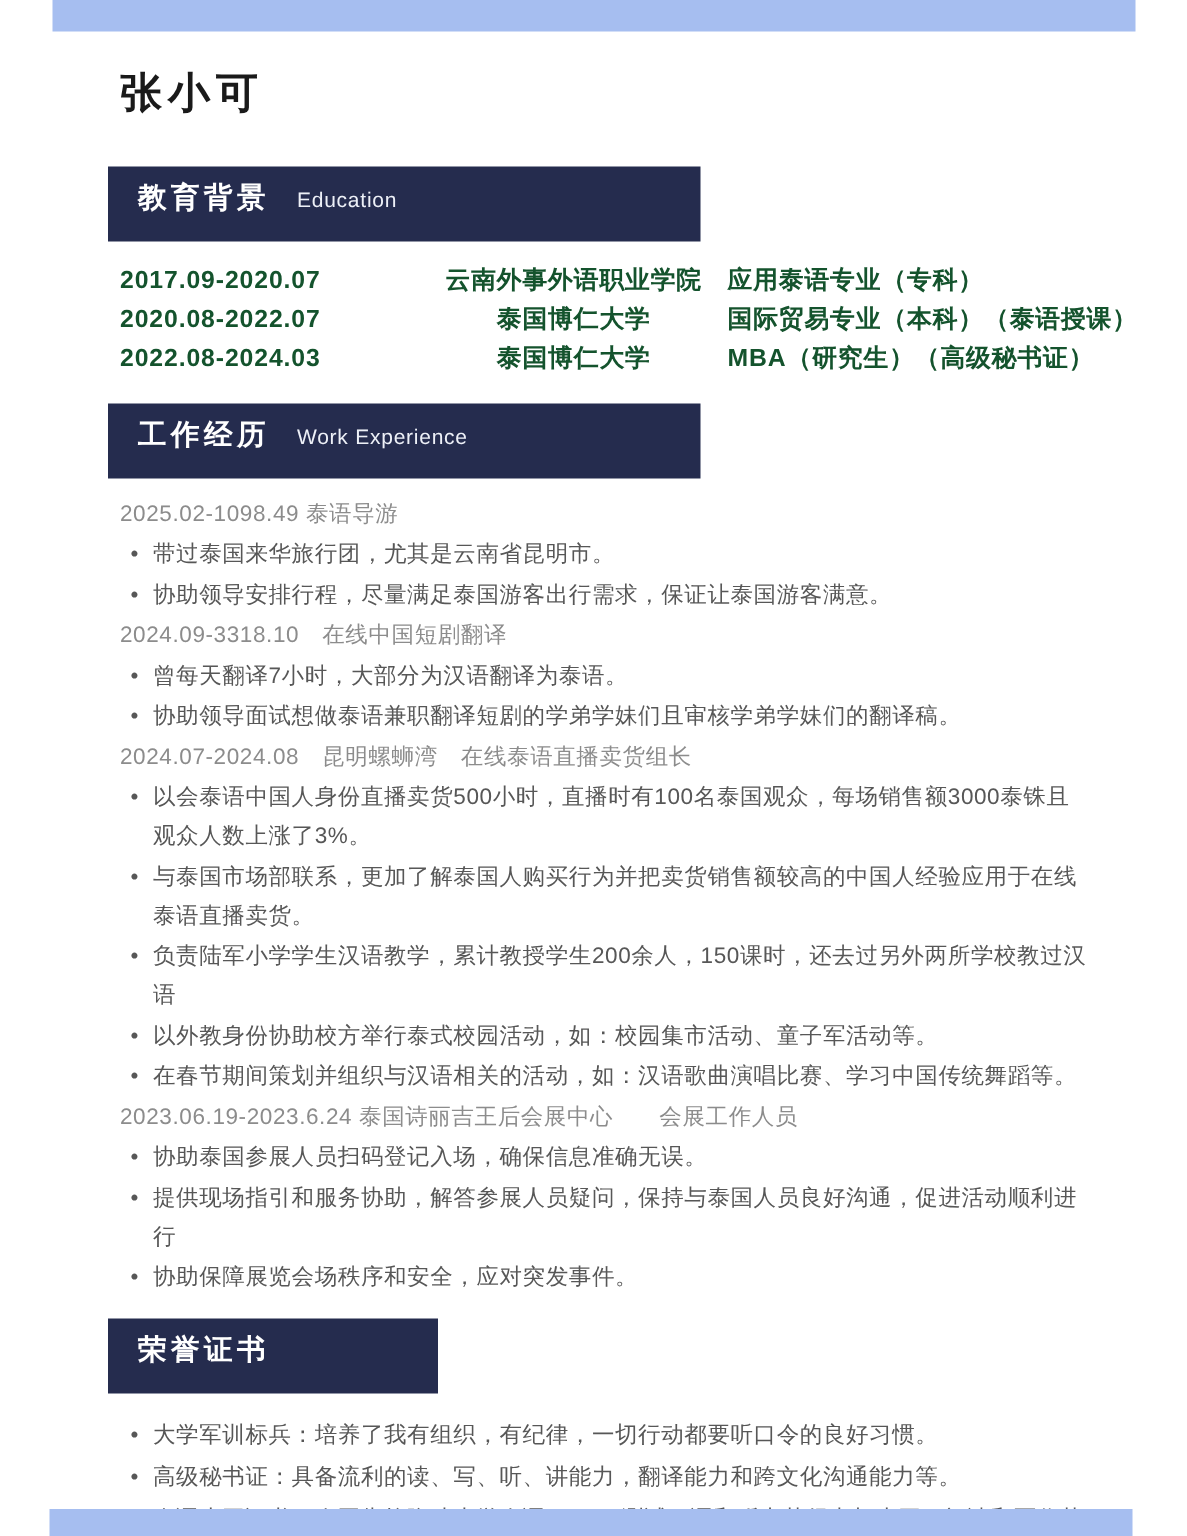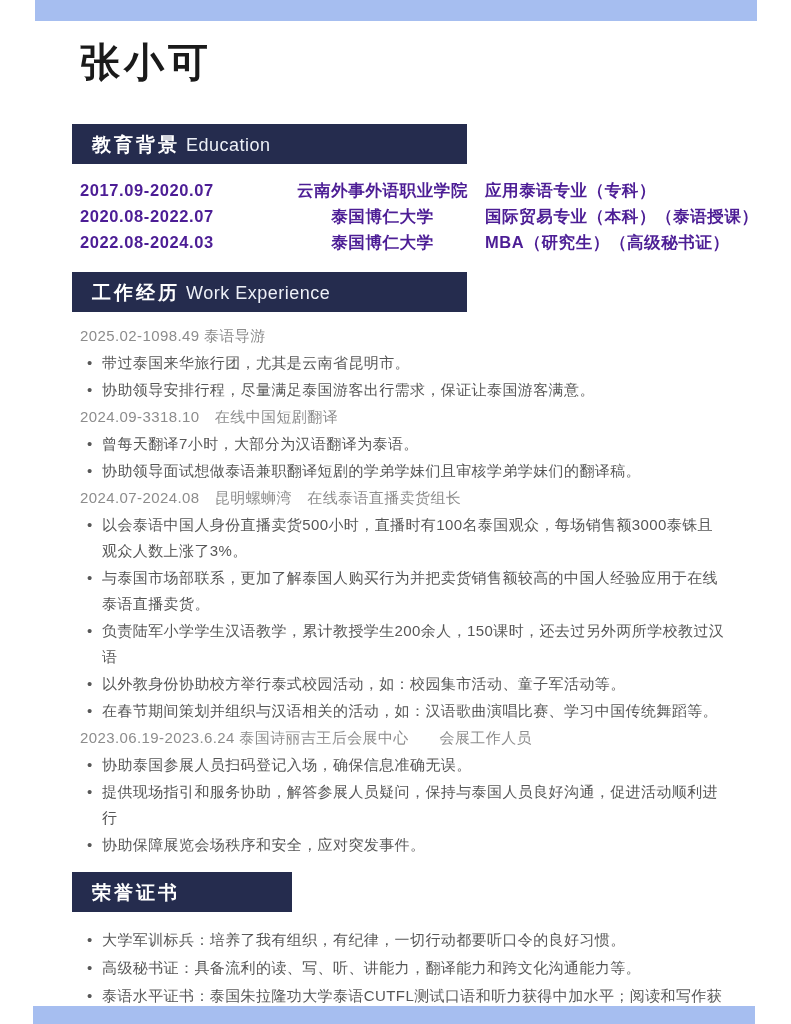--- a/index.html
+++ b/index.html
@@ -21,55 +21,55 @@
   .accent-bar.top { top:0; left:35px; width:722px; height:21px; }
   .accent-bar.bottom { bottom:0; left:33px; width:722px; height:18px; }
 
   .content {
     position:absolute; top:0; left:0;
     width:791px;
     padding:42px 0 0 80px;
   }
 
   .name {
-    font-size:40px;
+    font-size:28px;
     font-weight:700;
     color:#1a1a1a;
     letter-spacing:4px;
     line-height:40px;
-    margin-bottom:42px;
+    margin-bottom:29px;
   }
 
   .sec-header {
     display:flex;
     align-items:baseline;
     background:#252c4e;
     color:#ffffff;
     width:395px;
     margin-left:-8px;
-    padding:8px 20px 6px 20px;
+    padding:8px 20px 16px 20px;
   }
   .sec-header.honors { width:220px; }
   .sec-title {
     font-size:19px;
     font-weight:700;
     letter-spacing:3px;
   }
   .sec-sub {
-    font-size:18px;
-    margin-left:6px;
+    font-size:14px;
+    margin-left:18px;
     color:#edf0f7;
     letter-spacing:0.5px;
   }
 
   .edu-table { margin-top:13px; width:700px; margin-bottom:17px; }
   .edu-row {
     display:flex;
     font-weight:700;
-    color:#4c1d95;
+    color:#14532d;
     font-size:16.5px;
     line-height:26px;
     letter-spacing:0.6px;
   }
   .edu-date { width:200px; }
   .edu-school { width:205px;text-align:center; }
   .edu-major { flex:1; }
 
   .jobs { margin-top:11px; width:645px; margin-bottom:14px; }
   .job-heading {

